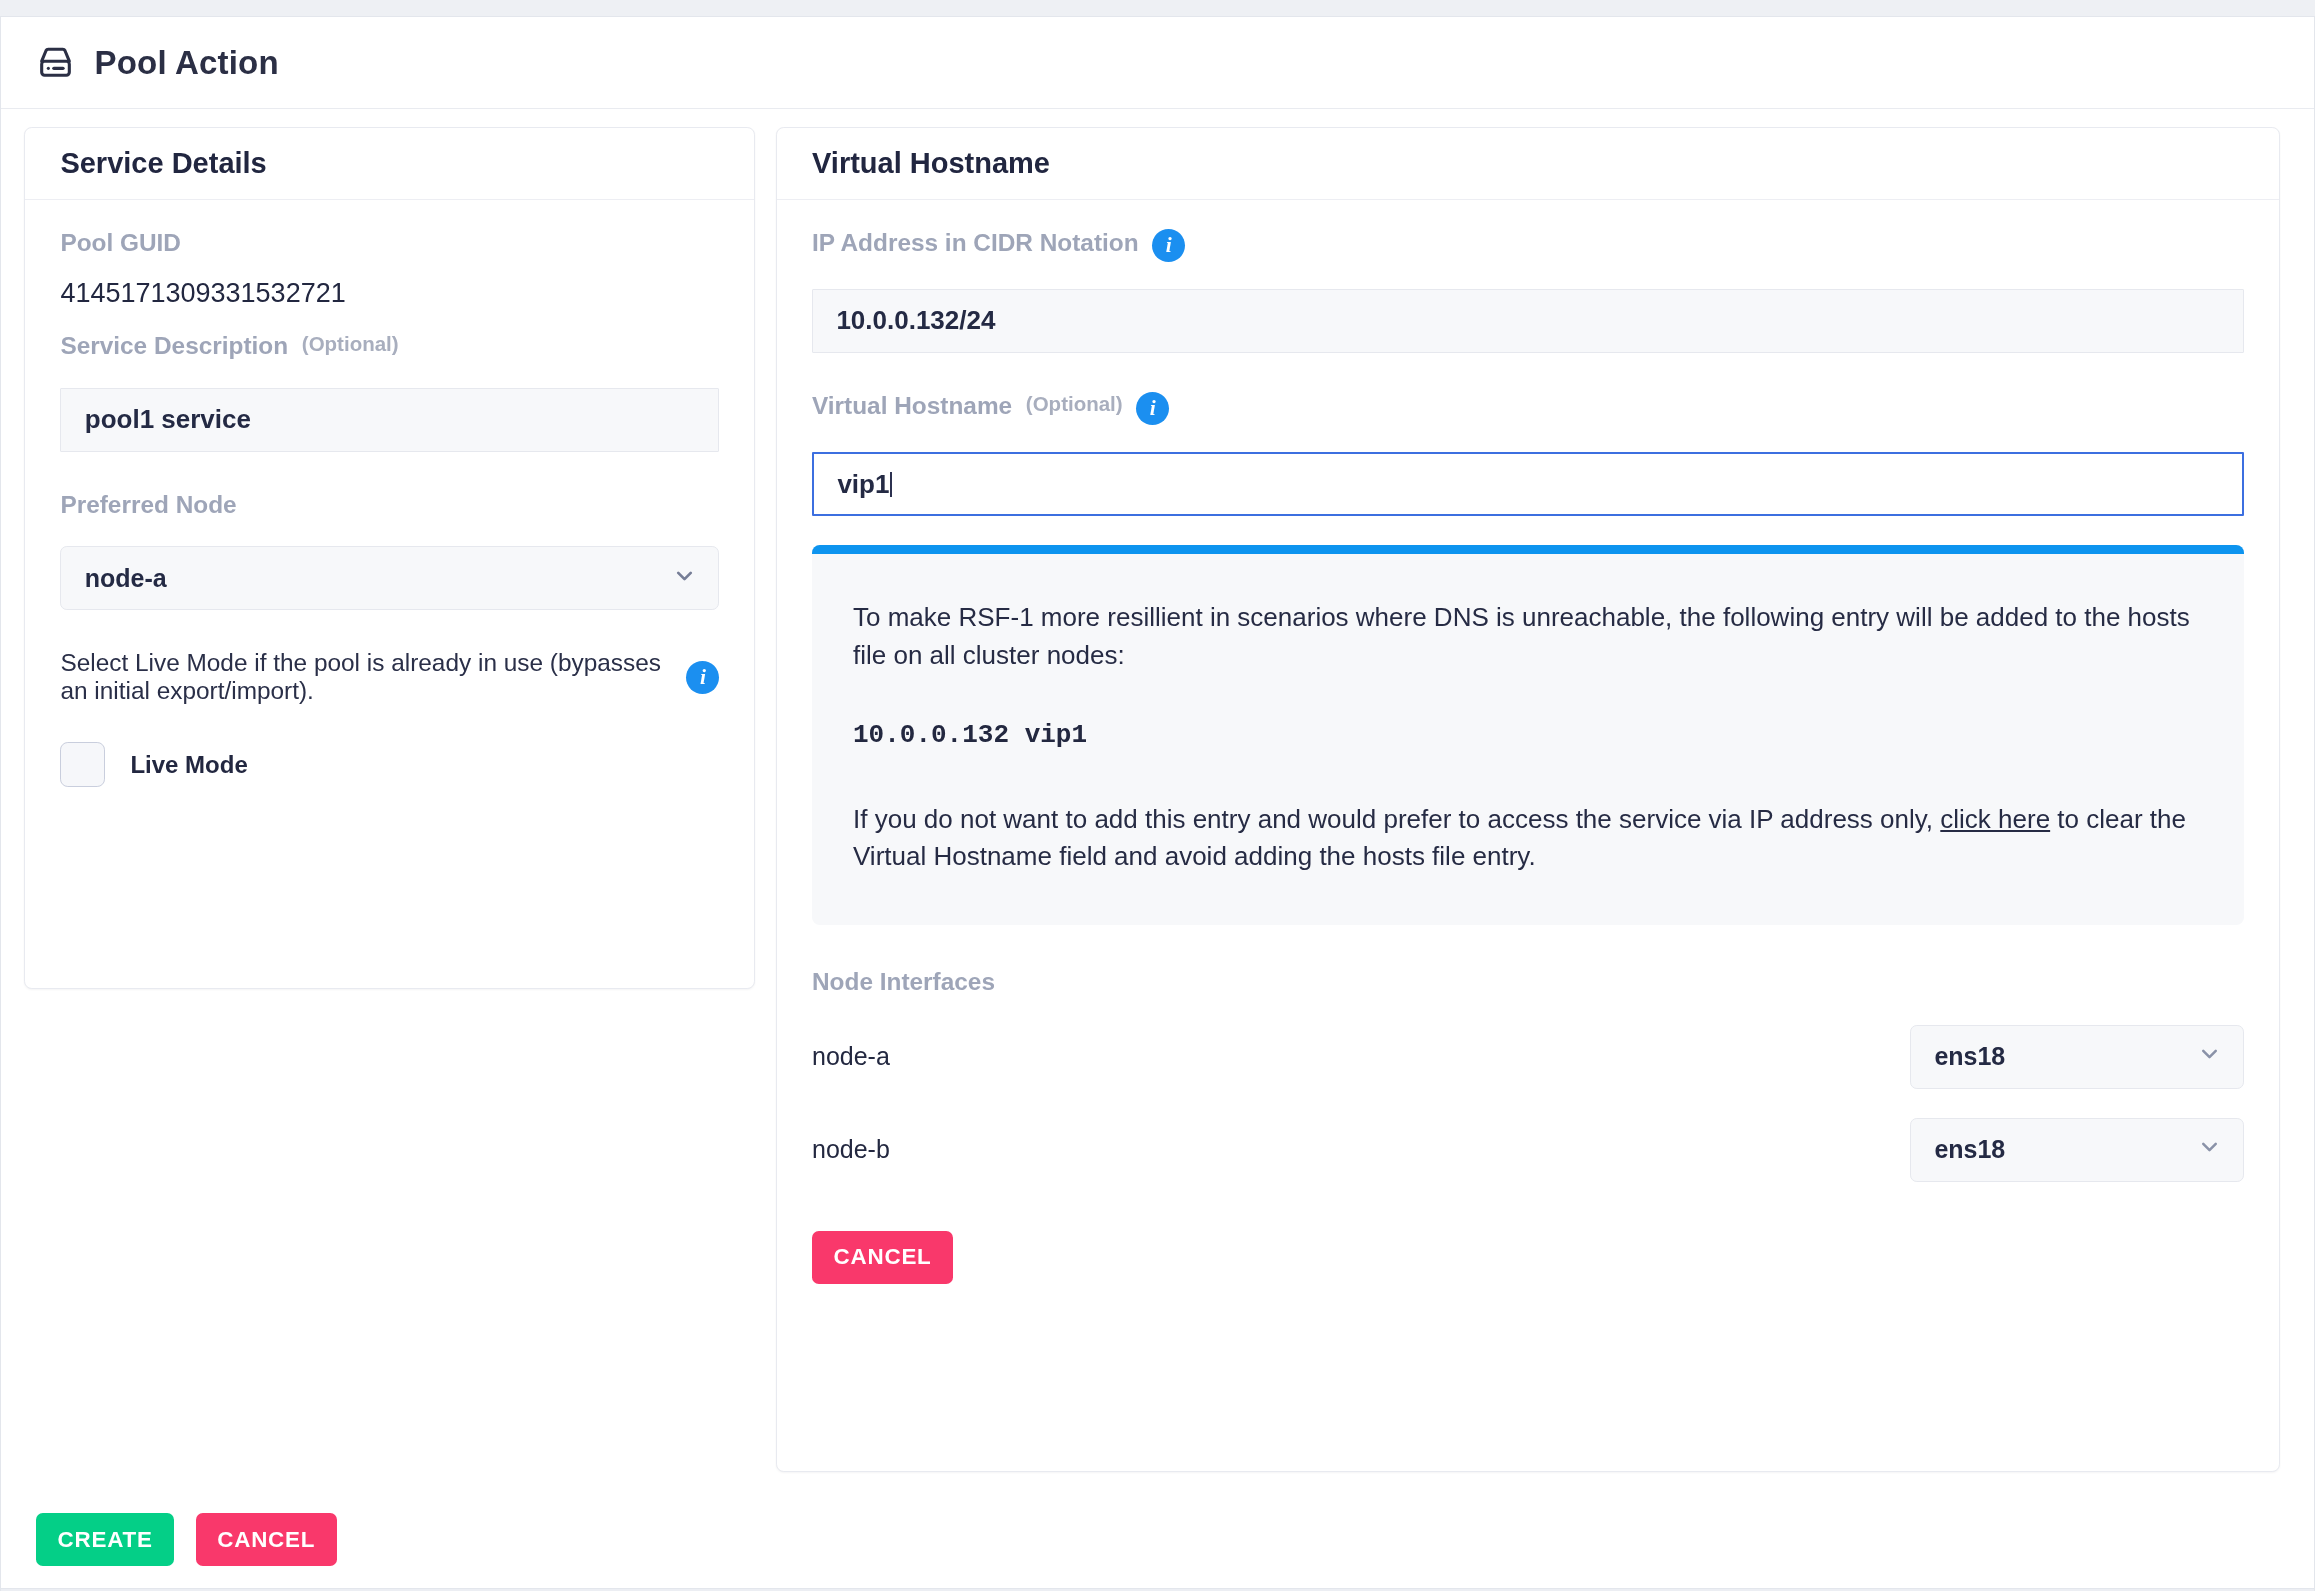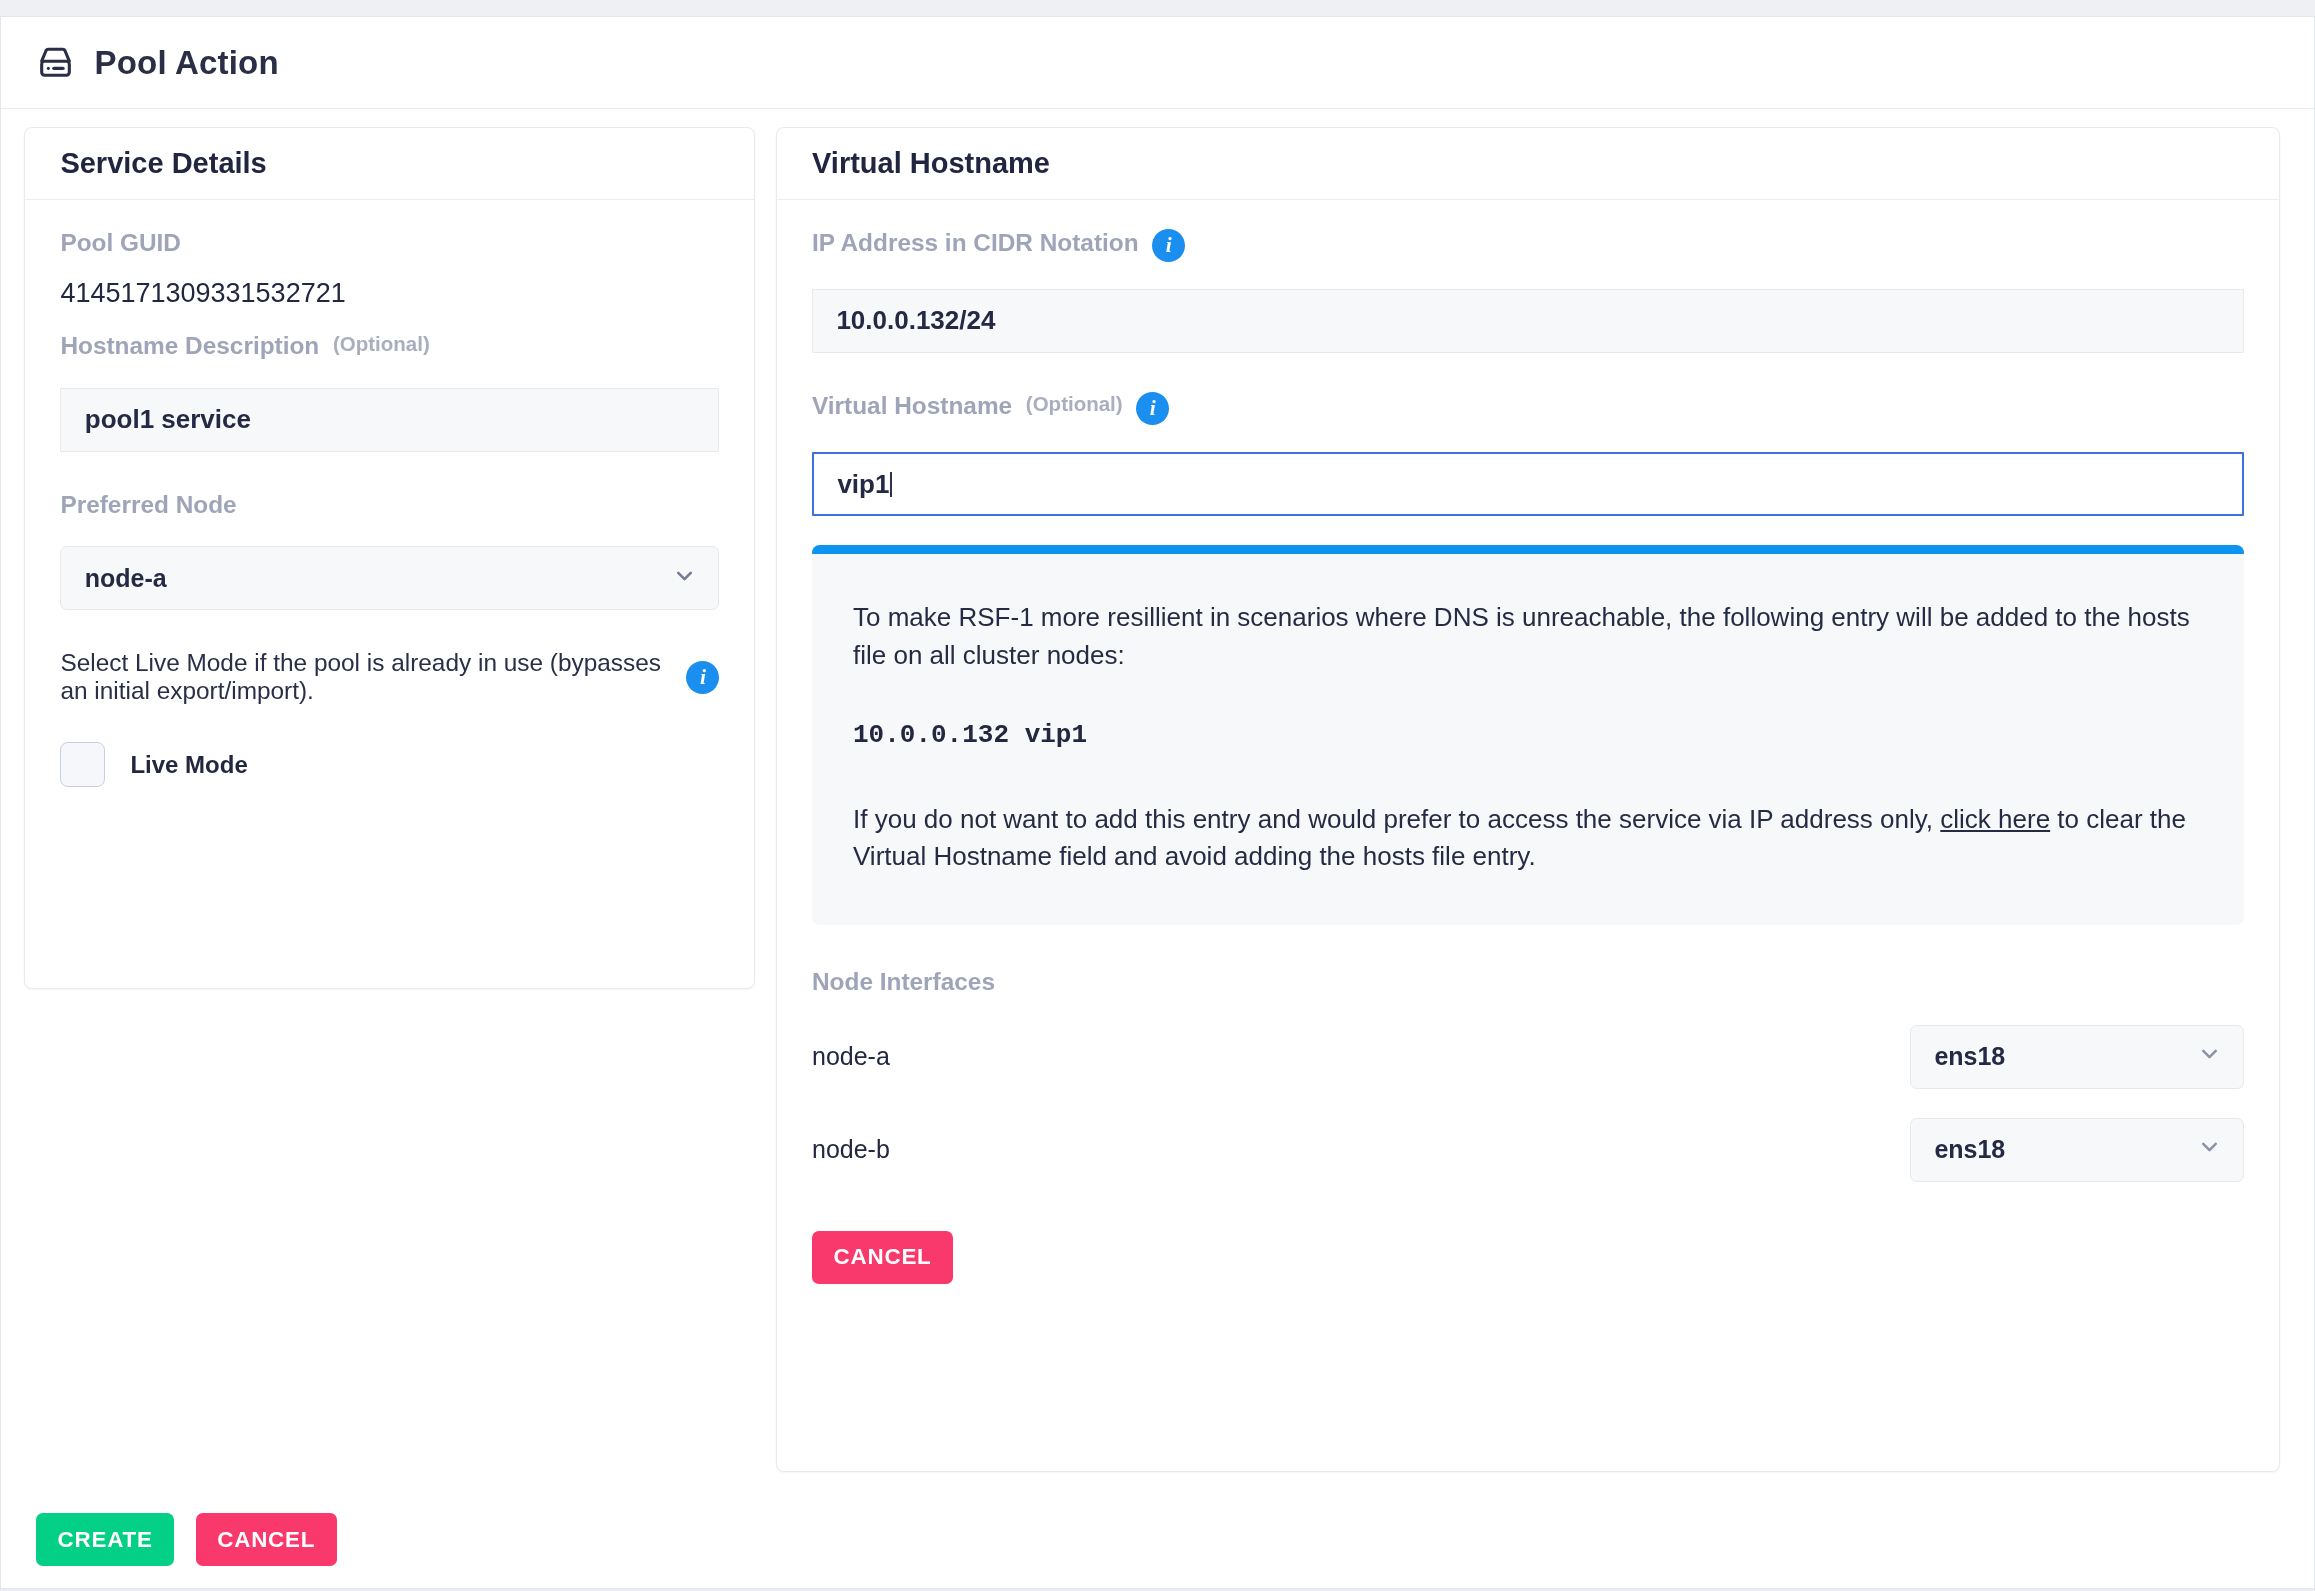--- a/index.html
+++ b/index.html
@@ -195,21 +195,21 @@
         <span class="panel-head-title">Service Details</span>
       </div>
       <div class="panel-body">
 
         <div class="field-label">
           <span>Pool GUID</span>
         </div>
         <div class="static-value">4145171309331532721</div>
 
         <div class="field-label">
-          <span>Hostname Description</span>
+          <span>Service Description</span>
           <span class="optional">(Optional)</span>
         </div>
         <div class="spacer-22"></div>
         <div class="input-box plain">pool1 service</div>
 
         <div class="spacer-40"></div>
         <div class="field-label">
           <span>Preferred Node</span>
         </div>
         <div class="spacer-22"></div>

